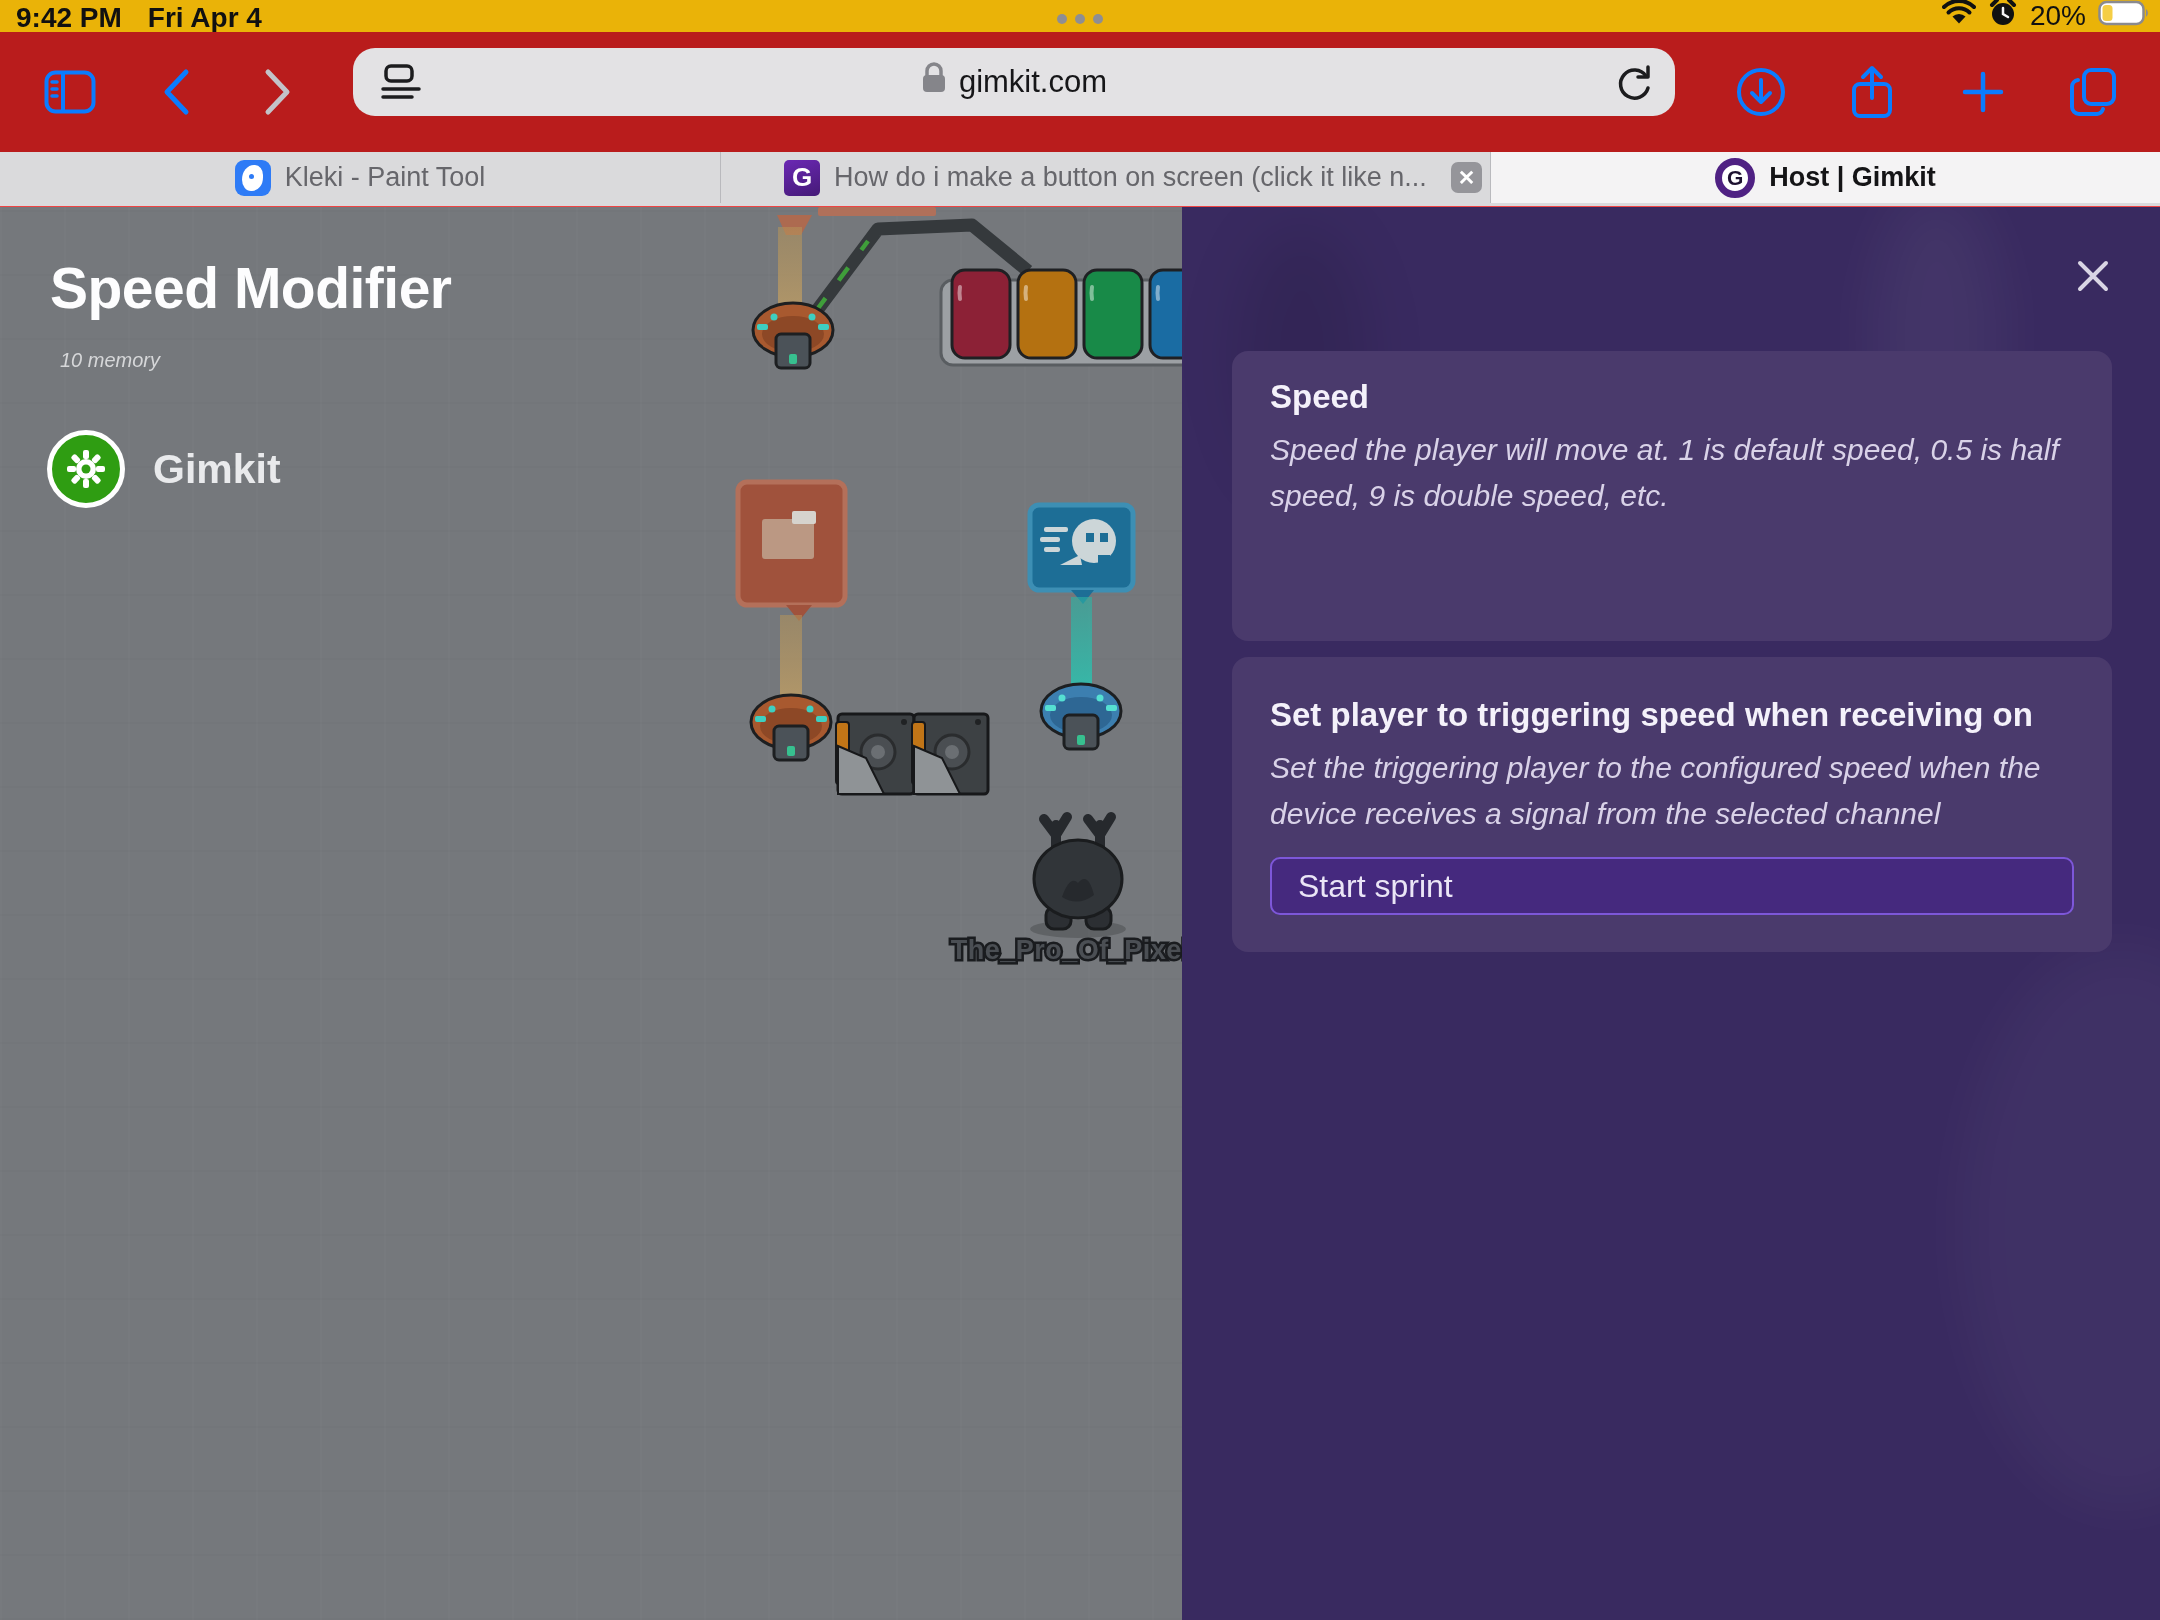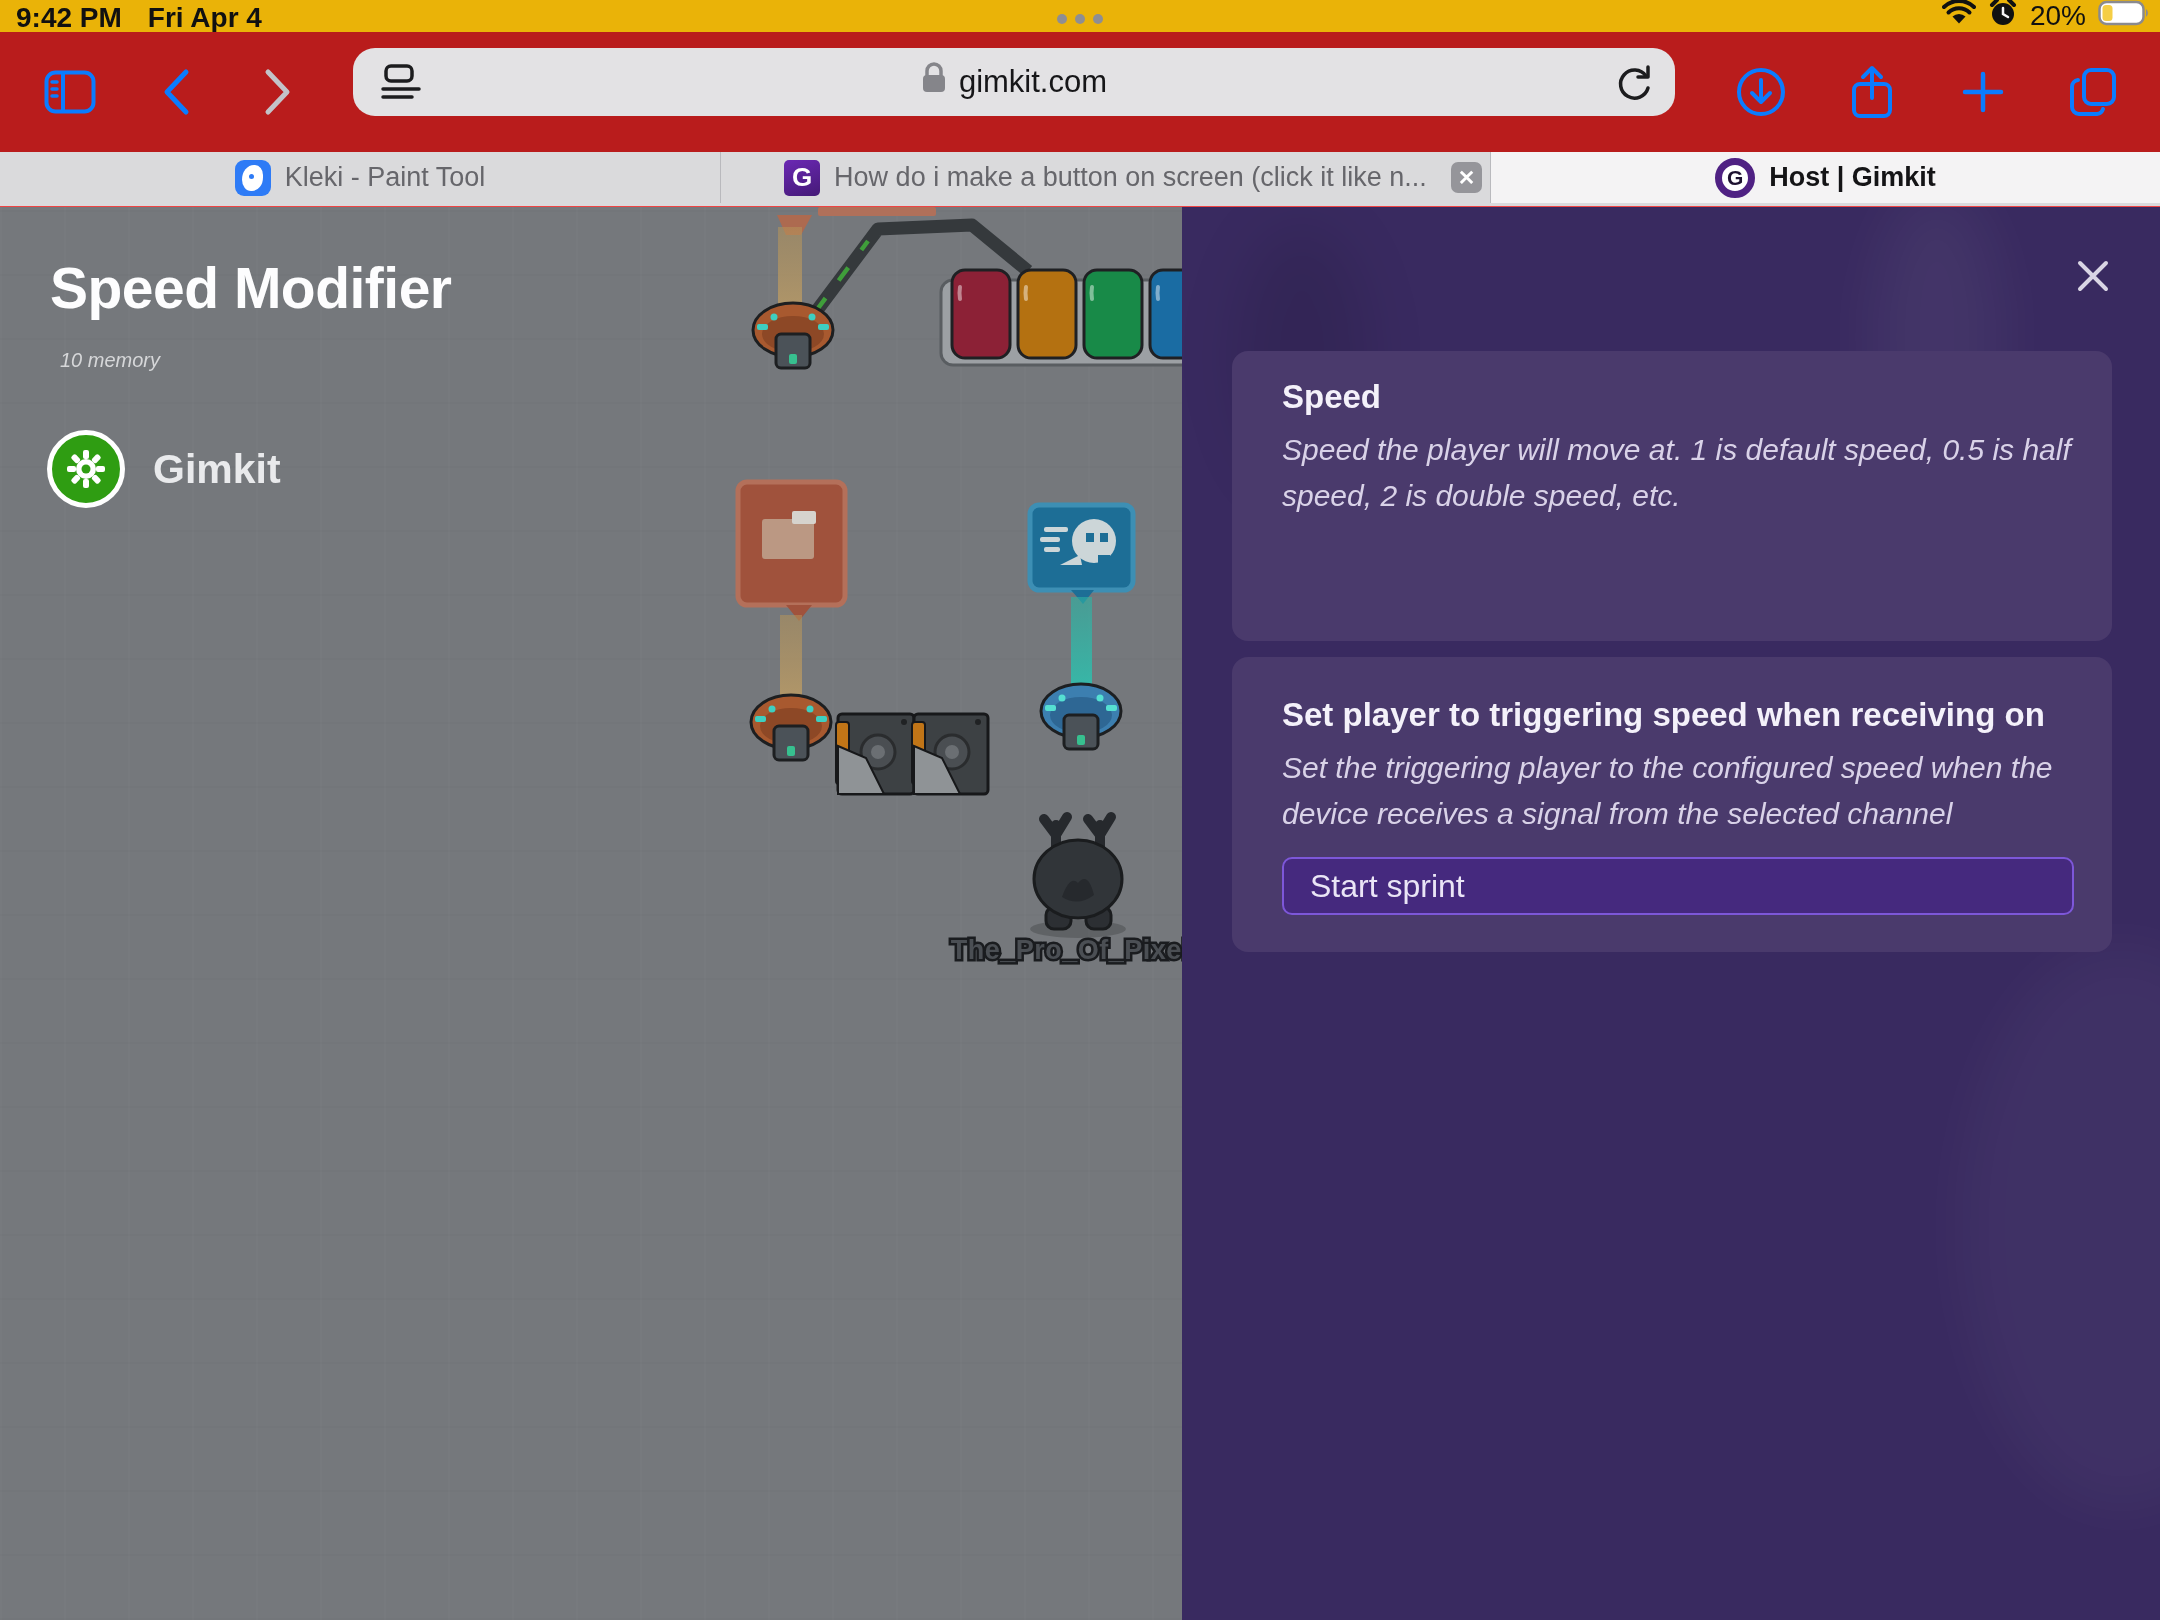--- a/index.html
+++ b/index.html
@@ -41,21 +41,21 @@
   .gp-title{position:absolute;left:50px;top:48px;font-size:57px;font-weight:800;color:#fdfdfe;letter-spacing:-.5px;}
   .gp-mem{position:absolute;left:52px;top:142px;font-size:20px;font-style:italic;color:#d6d7d9;margin-left:8px;}
   .opt-row{position:absolute;left:47px;top:223px;display:flex;align-items:center;gap:28px;}
   .opt-btn{width:78px;height:78px;border-radius:50%;background:#2f9d12;border:5px solid #fff;display:flex;align-items:center;justify-content:center;}
   .opt-label{font-size:41px;font-weight:700;color:#e9eaec;}
 
   
   .panel{position:absolute;left:1182px;top:0;width:978px;height:1413px;background:#392a60;overflow:hidden;}
   .blob{position:absolute;border-radius:50%;filter:blur(28px);}
   .panel-close{position:absolute;right:44px;top:46px;width:46px;height:46px;display:flex;align-items:center;justify-content:center;}
-  .card{position:absolute;left:50px;width:880px;background:#4a3a6c;border-radius:16px;padding:26px 38px 34px 50px;}
+  .card{position:absolute;left:50px;width:880px;background:#4a3a6c;border-radius:16px;padding:26px 38px 34px 38px;}
   .card-h{font-size:33px;font-weight:700;color:#f4f1fa;line-height:40px;}
   .card-d{margin-top:10px;font-size:30px;font-style:italic;color:#d9d2e8;line-height:46px;}
   .field{margin-top:20px;width:100%;height:58px;border-radius:10px;border:2px solid #7d57d9;background:#45297e;color:#eae5f6;font-size:32px;padding:0 26px;outline:none;display:block;}
 </style>
 </head>
 <body>
 
 <div class="screen">
 
   <div class="statusbar">
@@ -334,21 +334,21 @@
       <div class="blob" style="left:780px;top:740px;width:320px;height:560px;background:rgba(255,255,255,.035);"></div>
 
       <div class="panel-close">
         <svg width="38" height="38" viewBox="0 0 38 38">
           <path d="M6 6 L32 32 M32 6 L6 32" stroke="#d9d5e4" stroke-width="4" stroke-linecap="round"></path>
         </svg>
       </div>
 
       <div class="card" style="top:144px;height:290px;">
         <div class="card-h">Speed</div>
-        <div class="card-d">Speed the player will move at. 1 is default speed, 0.5 is half speed, 2 is double speed, etc.</div>
+        <div class="card-d">Speed the player will move at. 1 is default speed, 0.5 is half speed, 9 is double speed, etc.</div>
       </div>
 
       <div class="card" style="top:450px;height:295px;padding-top:38px;">
         <div class="card-h">Set player to triggering speed when receiving on</div>
         <div class="card-d">Set the triggering player to the configured speed when the device receives a signal from the selected channel</div>
         <input class="field" type="text" value="Start sprint" style="">
       </div>
     </div>
   </div>
 </div>

